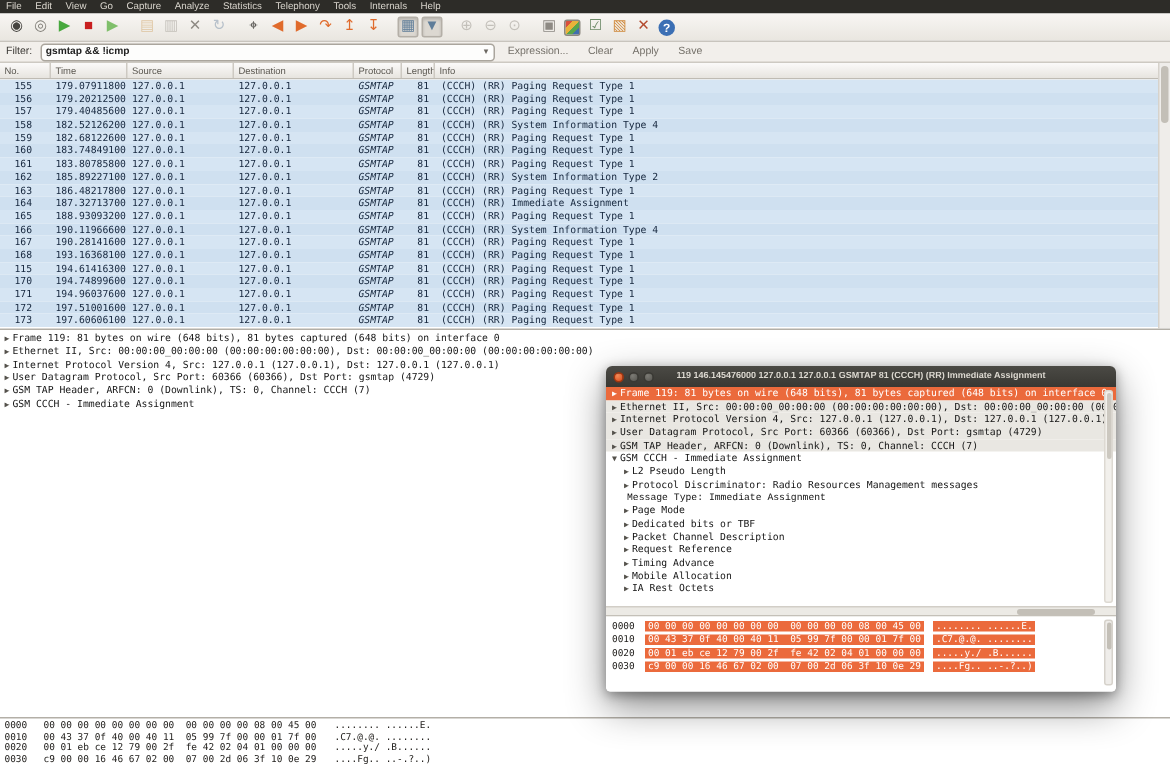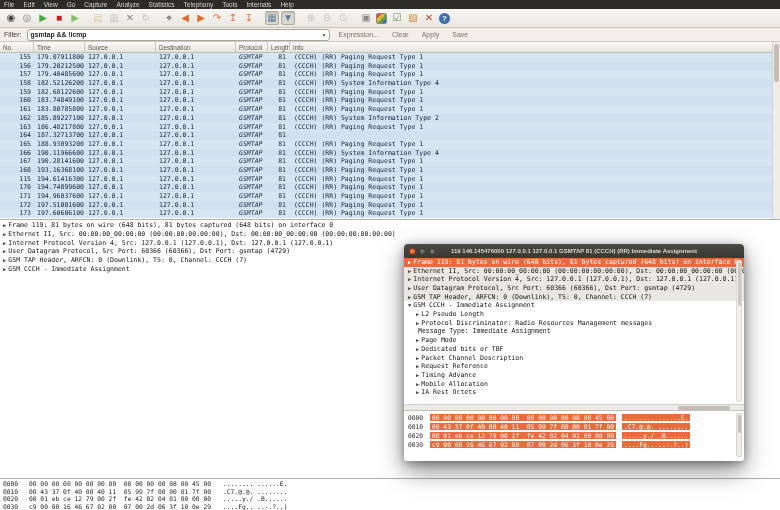--- a/index.html
+++ b/index.html
@@ -46,21 +46,21 @@
   .pheader .i0{width:34px;}.pheader .i1{width:51px;}.pheader .i2{width:71px;}
   .pheader .i3{width:80px;}.pheader .i4{width:32px;}.pheader .i5{width:22px;}
   .pheader .i6{flex:1;border-right:none;}
 
   
   .plist{position:absolute;left:0;top:53px;width:780px;height:166px;overflow:hidden;background:#fff;}
   .prow{display:flex;height:8.7px;line-height:8.7px;background:#d6e5f3;color:#14253c;
         font-size:6.5px;white-space:nowrap;}
   .prow:nth-child(even){background:#cfe0f0;}
   .prow span{overflow:hidden;box-sizing:border-box;display:block;}
-  .cn{width:34px;text-align:right;padding-right:3px;}
+  .cn{width:34px;text-align:center;padding-right:3px;}
   .ct{width:51px;padding-left:3px;}
   .cs{width:71px;padding-left:3px;}
   .cd{width:80px;padding-left:3px;}
   .cp{width:32px;padding-left:3px;font-style:italic;}
   .cl{width:22px;text-align:right;padding-right:4px;}
   .ci{flex:1;padding-left:4px;}
 
   .vscroll{position:absolute;width:8px;background:#efedea;border-left:1px solid #d6d2cb;box-sizing:border-box;}
   .vthumb{position:absolute;left:1px;width:5px;background:#c3bfb7;border-radius:3px;}
 
@@ -328,20 +328,21 @@
         <span class="ci">(CCCH) (RR) Paging Request Type 1</span>
       </div>
 
       <div class="prow i9">
         <span class="cn">164</span>
         <span class="ct">187.32713700</span>
         <span class="cs">127.0.0.1</span>
         <span class="cd">127.0.0.1</span>
         <span class="cp">GSMTAP</span>
         <span class="cl">81</span>
+        <span class="ci">(CCCH) (RR) Immediate Assignment</span>
       </div>
 
       <div class="prow i10">
         <span class="cn">165</span>
         <span class="ct">188.93093200</span>
         <span class="cs">127.0.0.1</span>
         <span class="cd">127.0.0.1</span>
         <span class="cp">GSMTAP</span>
         <span class="cl">81</span>
         <span class="ci">(CCCH) (RR) Paging Request Type 1</span>

